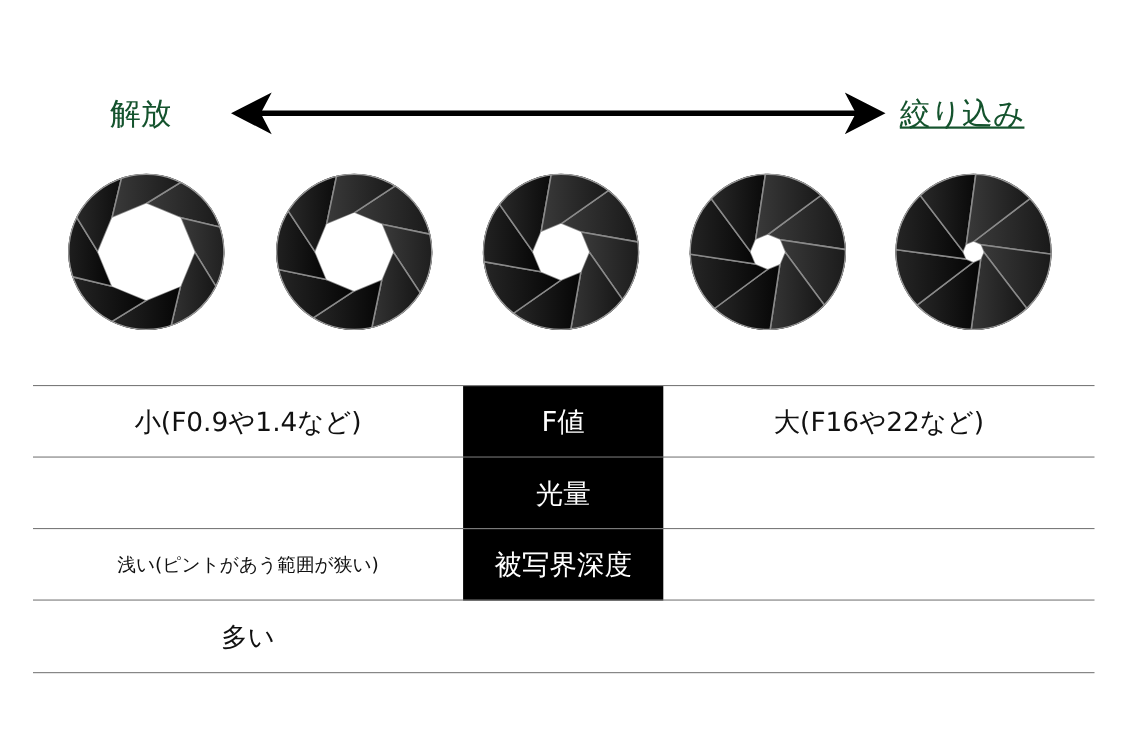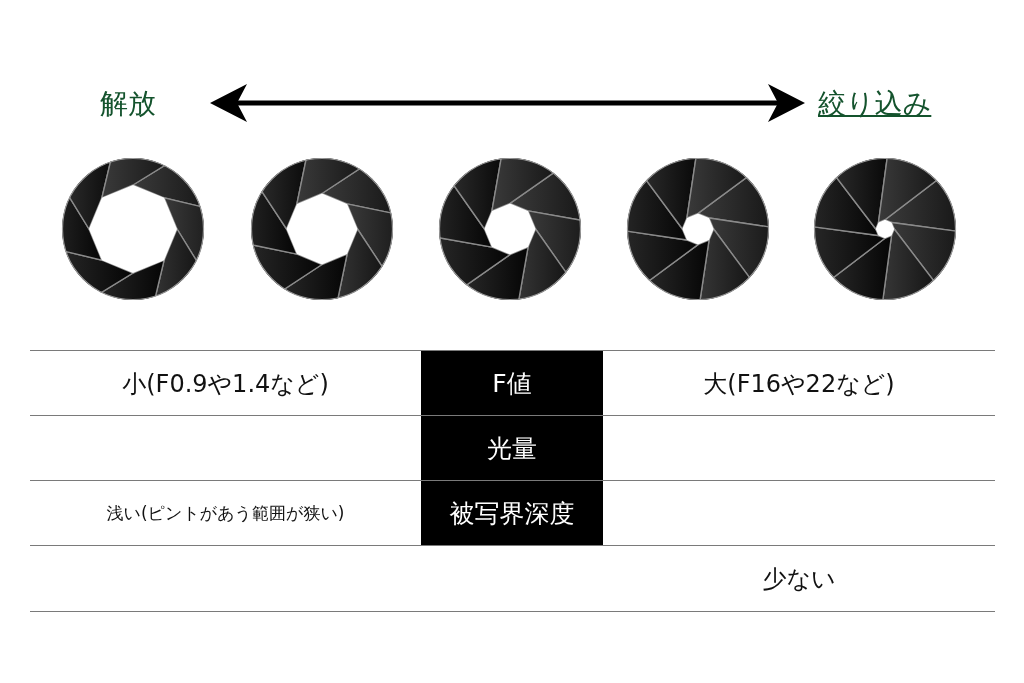--- a/index.html
+++ b/index.html
@@ -176,15 +176,15 @@
     <div class="cell c-right">大(F16や22など)</div>
   </div>
   <div class="row" style="top:65px">
     <div class="cell c-mid">光量</div>
   </div>
   <div class="row" style="top:130px">
     <div class="cell c-left small">浅い(ピントがあう範囲が狭い)</div>
     <div class="cell c-mid">被写界深度</div>
   </div>
   <div class="row last" style="top:195px">
-    <div class="cell c-right">少ない</div>
+    <div class="cell c-left">多い</div>
   </div>
 </div>
 
 </body></html>

